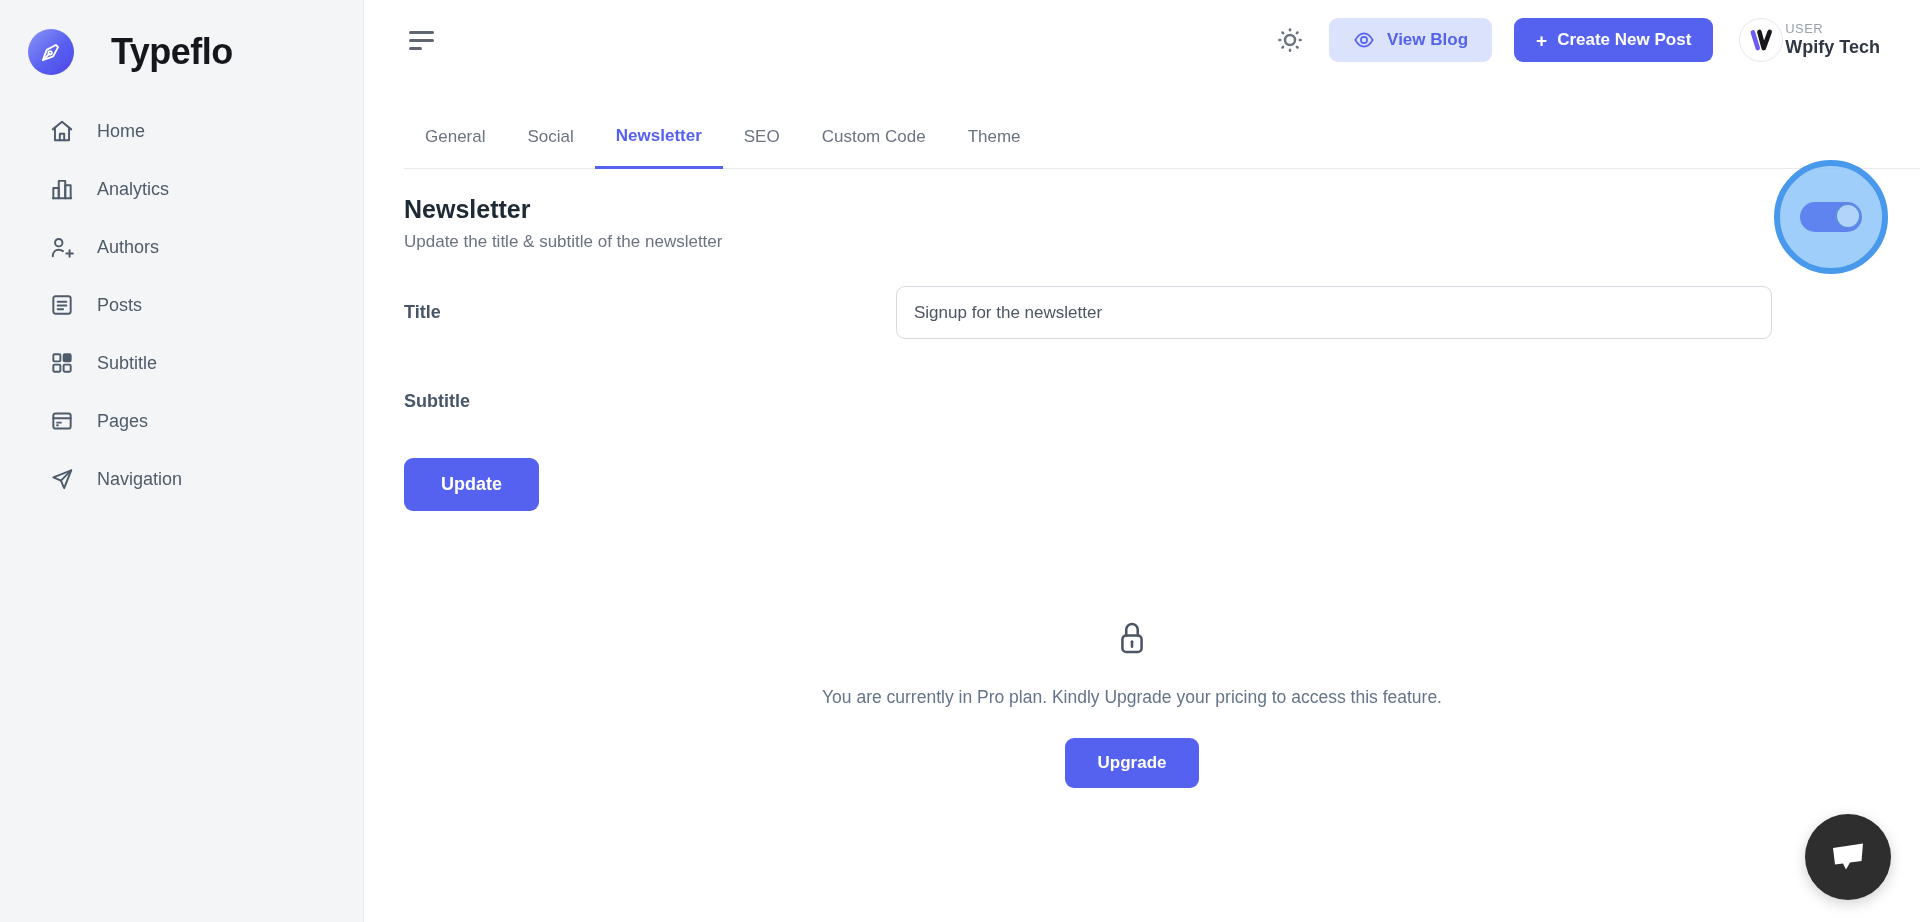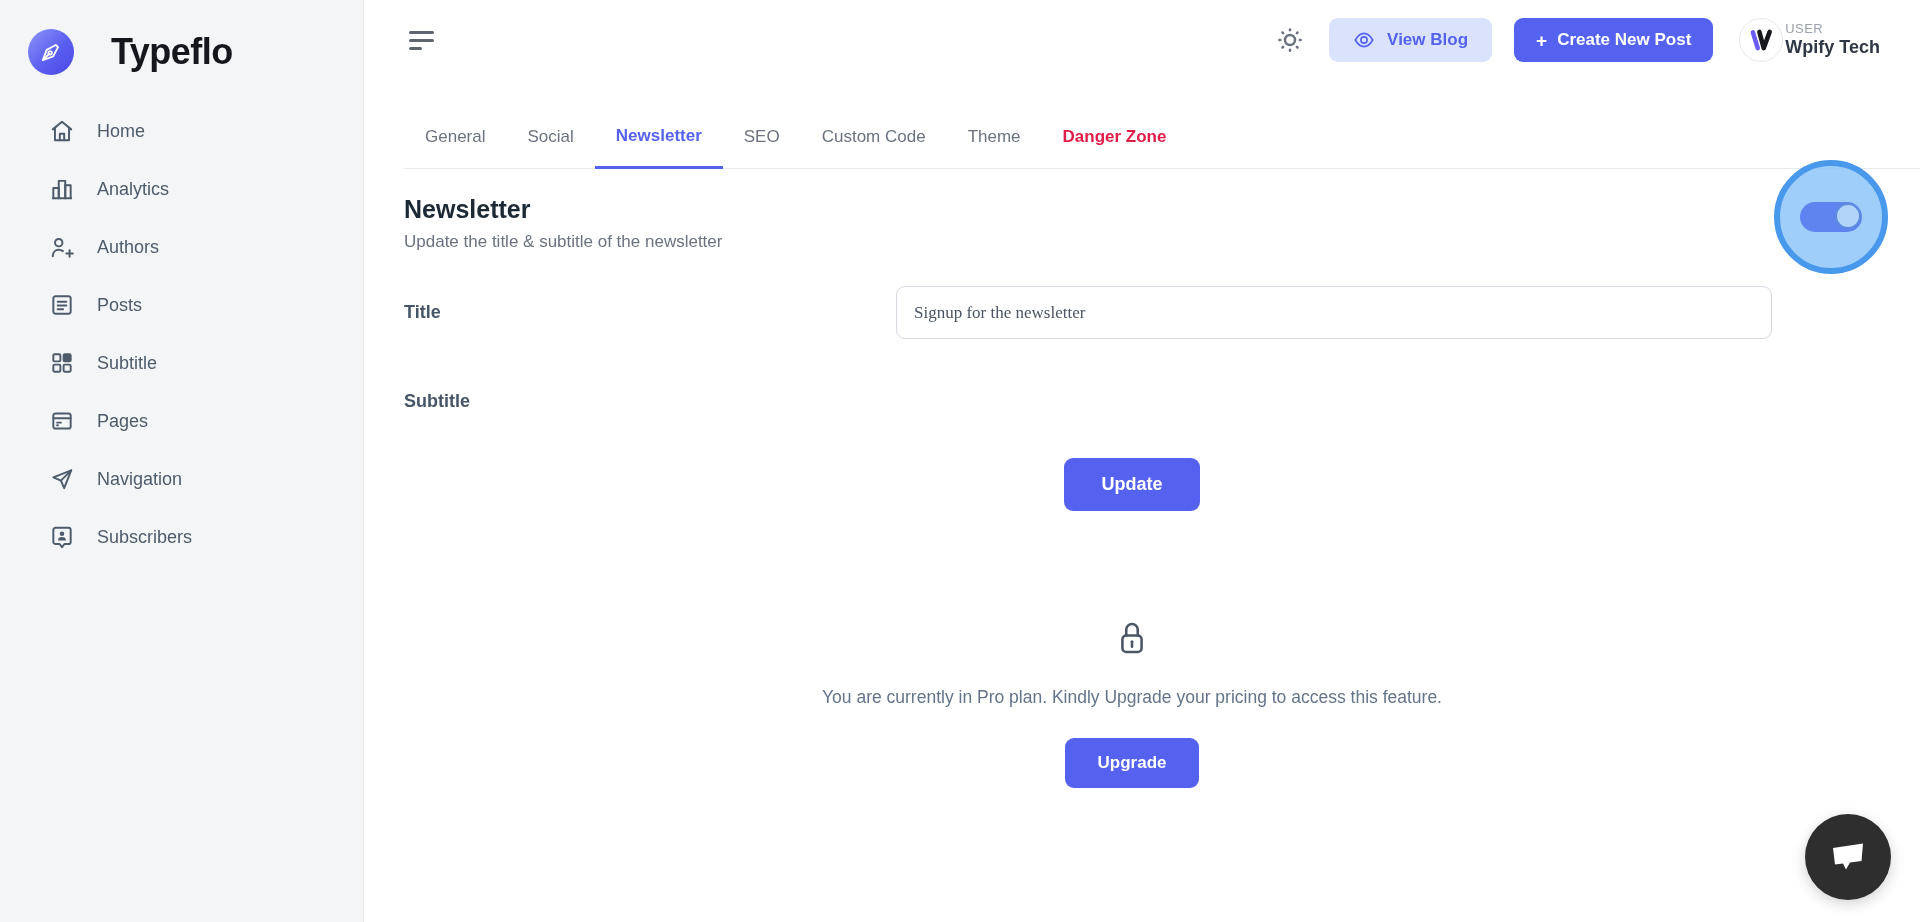--- a/index.html
+++ b/index.html
@@ -74,26 +74,26 @@
     display:flex; align-items:center; justify-content:center; z-index:5;
   }
   .switch { width:62px; height:30px; border-radius:16px; background:#5f83ef; position:relative; cursor:pointer; }
   .switch .knob {
     position:absolute; top:1px; right:1px; width:26px; height:26px; border-radius:50%;
     background:#b3d4f9; border:2px solid #5c8cdd;
   }
   .form-row { display:flex; align-items:center; margin-top:34px; }
   .form-row.subtitle-row { margin-top:52px; }
   .form-label { flex:0 0 492px; font-size:18px; font-weight:600; color:#475569; }
-  .form-field { flex:1; margin-right:88px;font-family:Liberation Serif, serif; }
+  .form-field { flex:1; margin-right:88px; }
   .text-input {
     width:100%; height:53px; border:1px solid #d7dae1; border-radius:9px;
     padding:0 17px; font-size:17px; color:#4b5563; font-family:inherit; background:#fff; outline:none;
   }
-  .update-row { display:flex; justify-content:center; margin-top:46px; }
+  .update-row { display:flex; justify-content:flex-start; margin-top:46px; }
   .btn-update { height:53px; padding:0 37px; font-size:18px; background:#5562ef; color:#fff; }
   .advanced-header { margin-top:56px; }
   .locked-area { display:flex; flex-direction:column; align-items:center; }
   .lock-wrap { margin-top:48px; }
   .locked-msg { margin-top:22px; font-size:17.5px; color:#64748b; text-align:center; }
   .btn-upgrade { height:50px; padding:0 33px; font-size:17px; background:#5562ef; color:#fff; margin-top:30px; }
   
   .chat-widget {
     position:absolute; right:29px; bottom:22px; width:86px; height:86px; border-radius:50%;
     background:#2e2e2e; display:flex; align-items:center; justify-content:center;
@@ -168,28 +168,20 @@
           <path d="M7.5 16 H8.2"></path>
       </svg>
       <span class="nav-label">Pages</span>
     </div>
     <div class="nav-item">
       <svg viewBox="0 0 24 24" fill="none" stroke="#4e5b6b" stroke-width="1.8" stroke-linecap="round" stroke-linejoin="round">
         <path d="M20.5 4 L11 13.5"></path>
           <path d="M20.5 4 L14 20.5 L11 13.5 L4 10.5 Z"></path>
       </svg>
       <span class="nav-label">Navigation</span>
-    </div>
-    <div class="nav-item">
-      <svg viewBox="0 0 24 24" fill="none" stroke="#4e5b6b" stroke-width="1.8" stroke-linecap="round" stroke-linejoin="round">
-        <path d="M6 3.5 H18 A2 2 0 0 1 20 5.5 V16.5 A2 2 0 0 1 18 18.5 H14.2 L12 21.5 L9.8 18.5 H6 A2 2 0 0 1 4 16.5 V5.5 A2 2 0 0 1 6 3.5 Z"></path>
-        <circle cx="12" cy="9" r="2.1" fill="#4e5b6b" stroke="none"></circle>
-          <path d="M8.3 15.2 a3.7 3.2 0 0 1 7.4 0 Z" fill="#4e5b6b" stroke="none"></path>
-      </svg>
-      <span class="nav-label">Subscribers</span>
     </div>
   </nav>
 </aside>
 
 <div class="main">
 
   <div class="topbar">
     <div class="hamburger">
       <span class="l l1"></span>
         <span class="l l2"></span>
@@ -237,21 +229,20 @@
 
   <div class="content">
 
     <div class="tabs">
       <div class="tab">General</div>
       <div class="tab">Social</div>
       <div class="tab active">Newsletter</div>
       <div class="tab">SEO</div>
       <div class="tab">Custom Code</div>
       <div class="tab">Theme</div>
-      <div class="tab danger">Danger Zone</div>
     </div>
 
     <div class="section-header">
       <div class="section-title">Newsletter</div>
       <div class="section-desc">Update the title &amp; subtitle of the newsletter</div>
     </div>
 
     <div class="form-row">
       <label class="form-label">Title</label>
       <div class="form-field">

